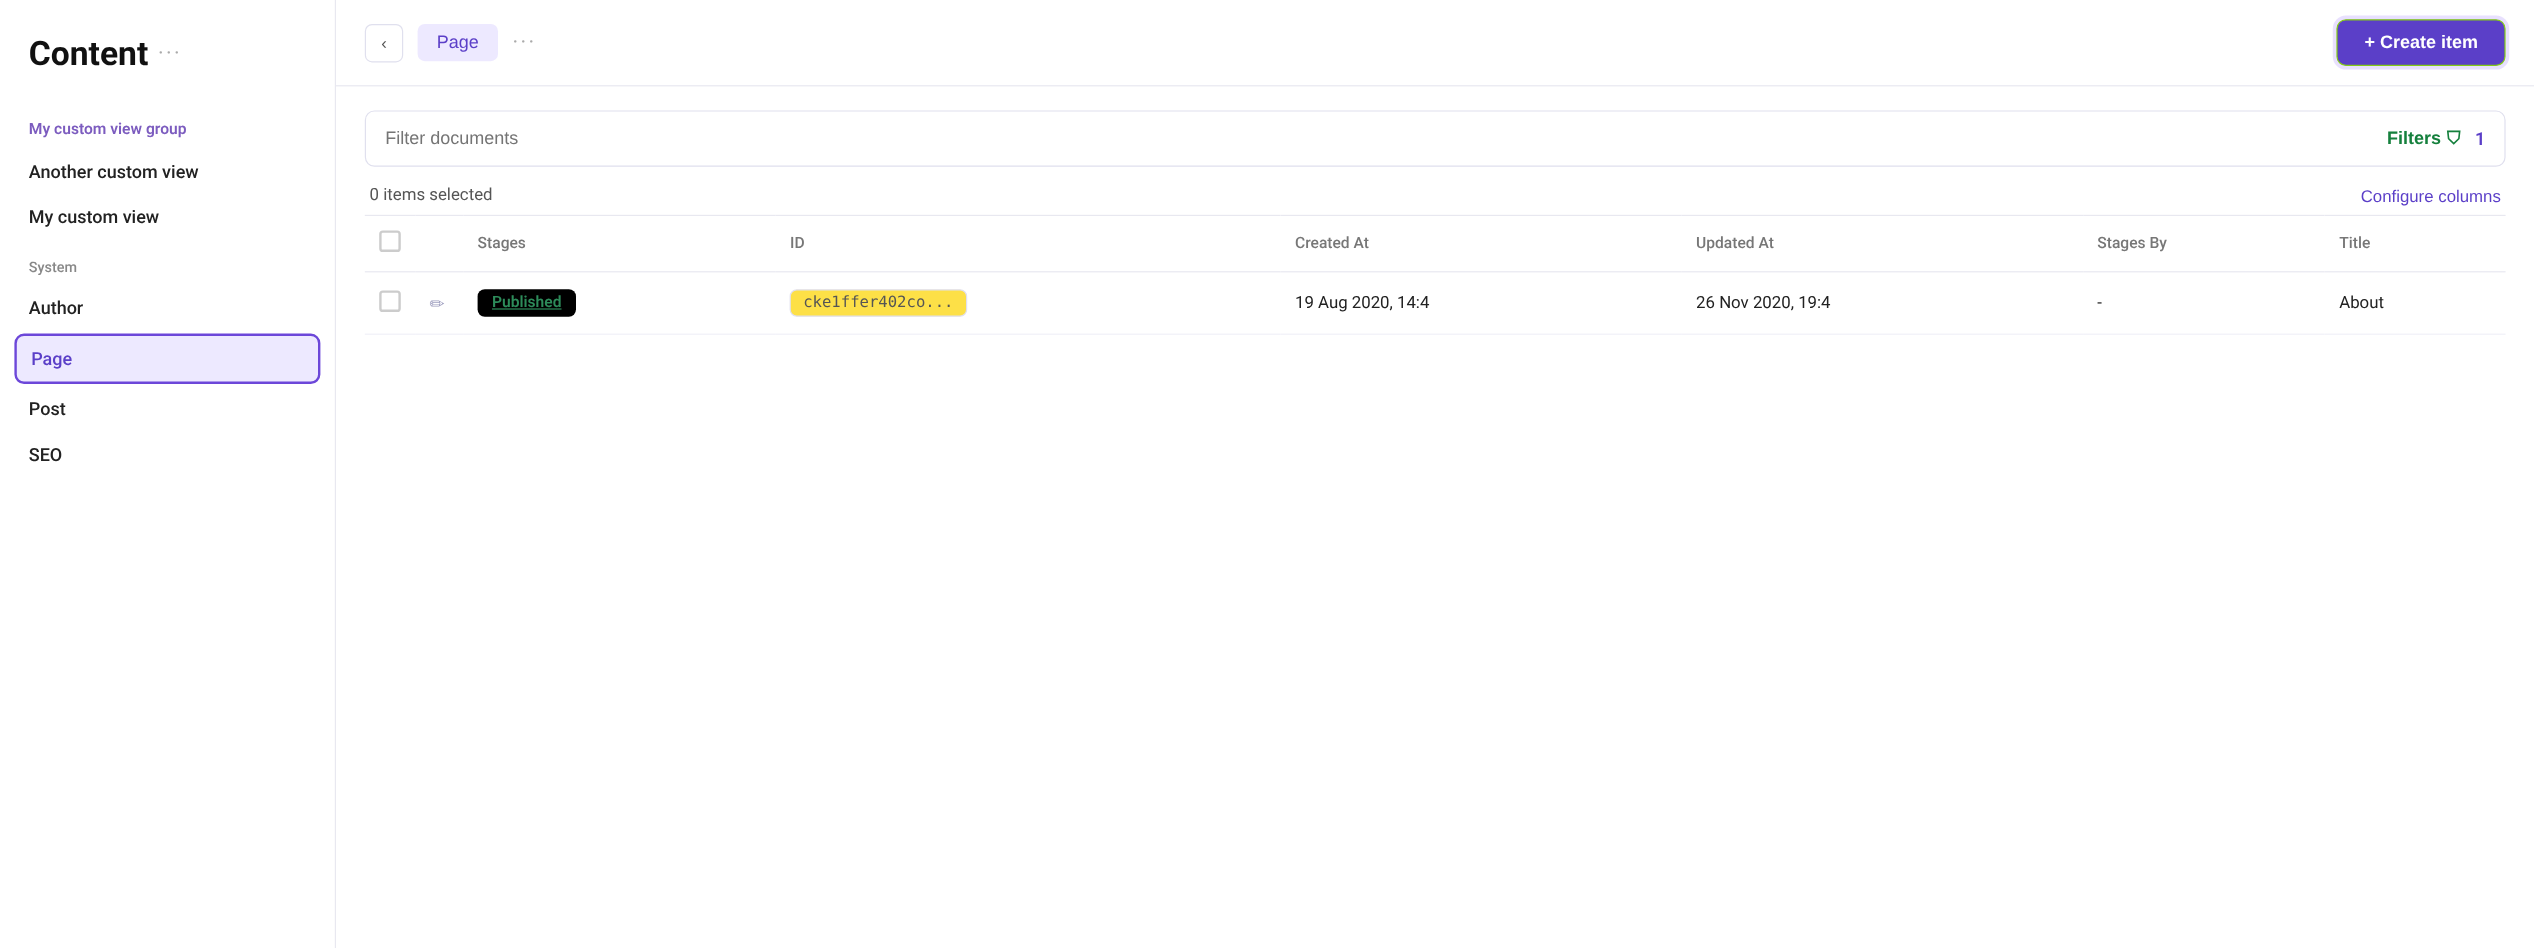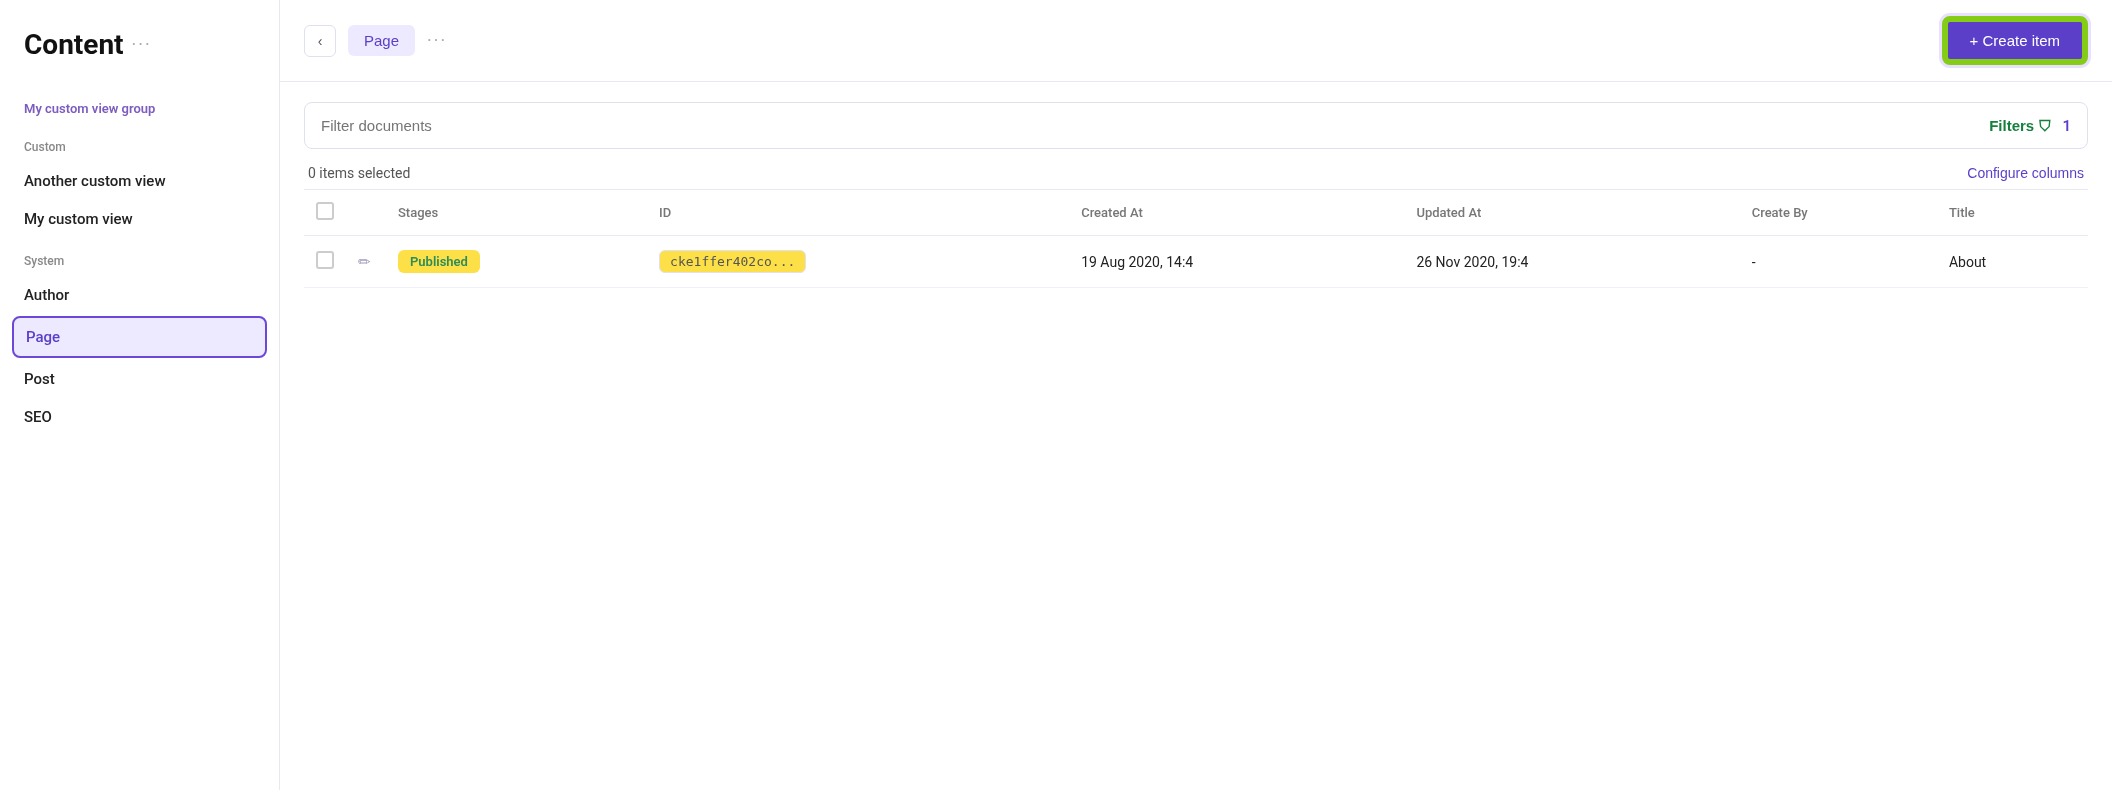--- a/index.html
+++ b/index.html
@@ -116,25 +116,25 @@
     }
     .topbar-dots {
       color: #aaa;
       font-size: 18px;
       letter-spacing: 2px;
       cursor: pointer;
     }
     .create-item-btn {
       background: #5b3fc8;
       color: #fff;
-      border: 6px solid #84cc16;
+      border: 1px solid #84cc16;
       border-radius: 8px;
       padding: 10px 22px;
       font-size: 15px;
-      font-weight: 400;
+      font-weight: 700;
       cursor: pointer;
       display: flex;
       align-items: center;
       gap: 6px;
       box-shadow: 0 0 0 3px #a78bfa44;
     }
     
     .content-area {
       flex: 1;
       padding: 20px 24px;
@@ -234,22 +234,23 @@
       background: #fff;
     }
     .stage-badge {
       display: inline-block;
       padding: 4px 12px;
       border-radius: 6px;
       font-size: 13px;
       font-weight: 600;
     }
     .stage-badge.published {
-      background: #fde047;
+      background: #000000;
       color: #2d8c5a;
+      text-decoration: underline;
     }
     .edit-icon-cell {
       width: 40px;
       color: #aaa;
       cursor: pointer;
     }
     .id-badge {
       display: inline-block;
       background: #fde047;
       border: 1px solid #e0e0f0;
@@ -266,21 +267,20 @@
 <div class="app-layout">
 
   <div class="sidebar">
     <div class="sidebar-title-row">
       <span class="sidebar-title">Content</span>
       <span class="sidebar-title-dots">···</span>
     </div>
 
     <div class="sidebar-section-label group">My custom view group</div>
 
-    <div class="sidebar-section-label">Custom</div>
 
     <div class="sidebar-item">
       <span>Another custom view</span>
     </div>
     <div class="sidebar-item">
       <span>My custom view</span>
     </div>
 
     <div class="sidebar-section-label">System</div>
 
@@ -342,21 +342,21 @@
             <th>
               <span>ID</span>
             </th>
             <th>
               <span>Created At</span>
             </th>
             <th>
               <span>Updated At</span>
             </th>
             <th>
-              <span>Create By</span>
+              <span>Stages By</span>
             </th>
             <th>
               <span>Title</span>
             </th>
           </tr>
         </thead>
         <tbody>
           <tr>
             <td class="checkbox-cell">
               <span class="checkbox"></span>

